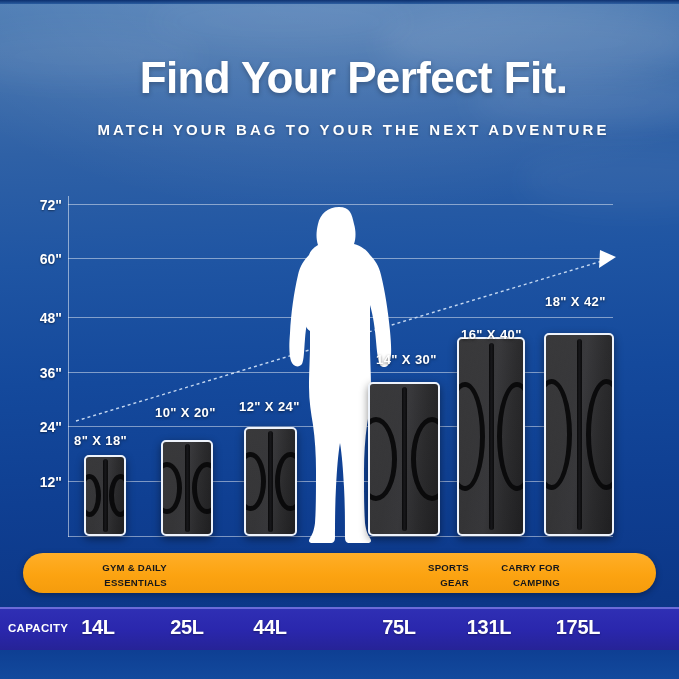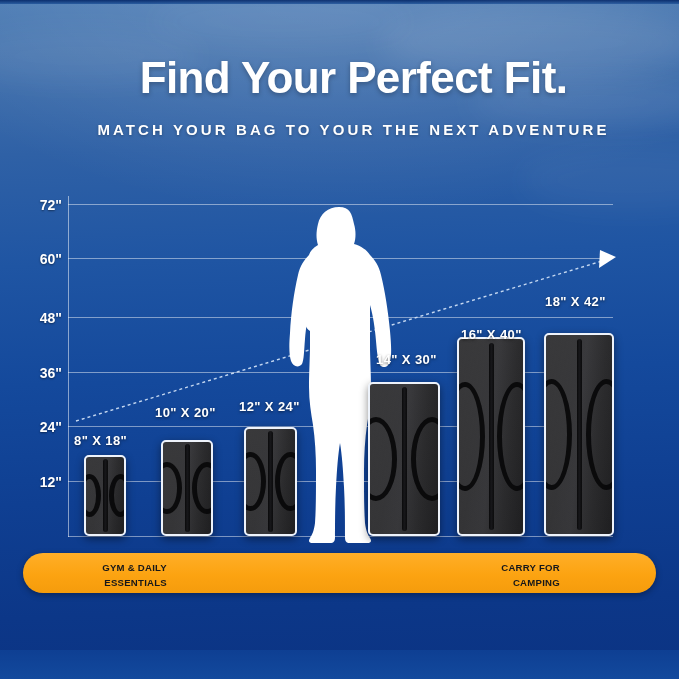--- a/index.html
+++ b/index.html
@@ -329,19 +329,30 @@
     <div class="sheen"></div>
     <div class="arc arc-l"></div>
     <div class="arc arc-r"></div>
     <div class="strap"></div>
   </div>
   <div class="bag-label" style="left:545px; top:294px;">18" X 42"</div>
 
   <div class="usebar">
     <div class="use-item" style="left:34px;  width:110px;">GYM &amp; DAILY
 ESSENTIALS</div>
+    <div class="use-item" style="left:336px; width:110px;">SPORTS
+GEAR</div>
     <div class="use-item" style="left:425px; width:112px;">CARRY FOR
 CAMPING</div>
   </div>
 
+  <div class="capbar">
+    <div class="cap-title">CAPACITY</div>
+    <div class="cap-val" style="left:68px;  width:60px;">14L</div>
+    <div class="cap-val" style="left:157px; width:60px;">25L</div>
+    <div class="cap-val" style="left:239px; width:62px;">44L</div>
+    <div class="cap-val" style="left:368px; width:62px;">75L</div>
+    <div class="cap-val" style="left:453px; width:72px;">131L</div>
+    <div class="cap-val" style="left:540px; width:76px;">175L</div>
+  </div>
 
   <div class="bottom-strip"></div>
 </div>
 
 </body></html>

